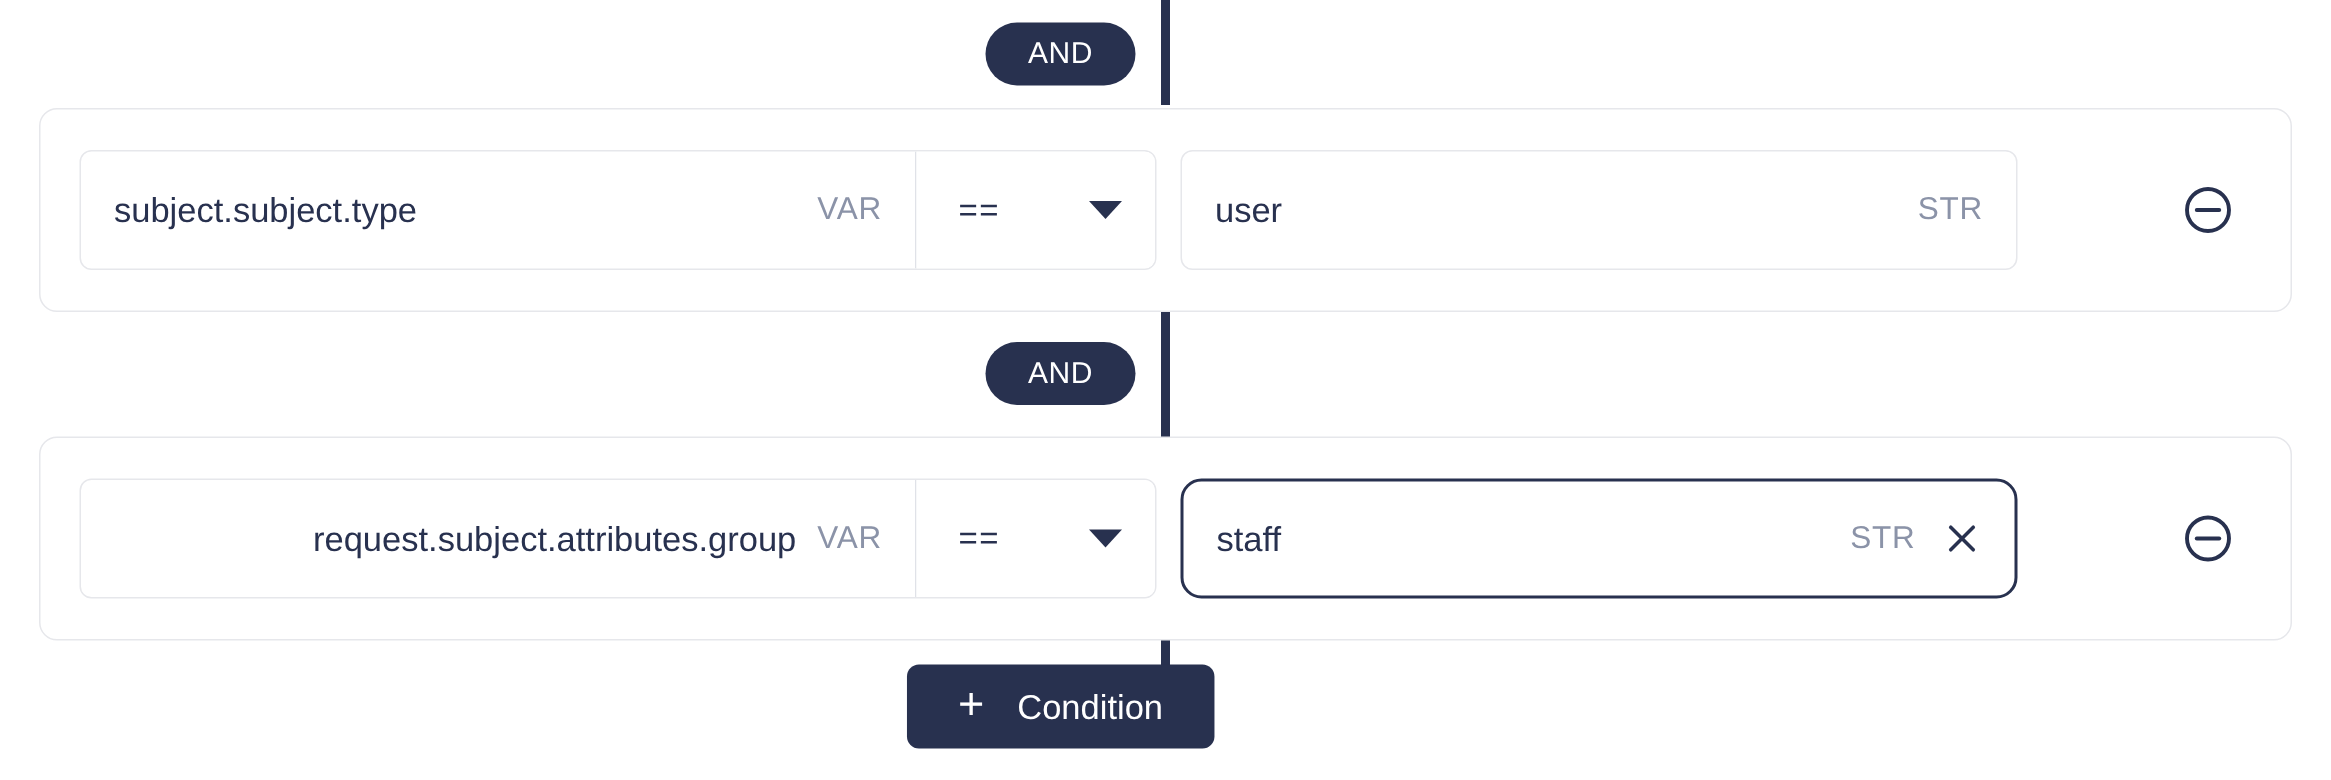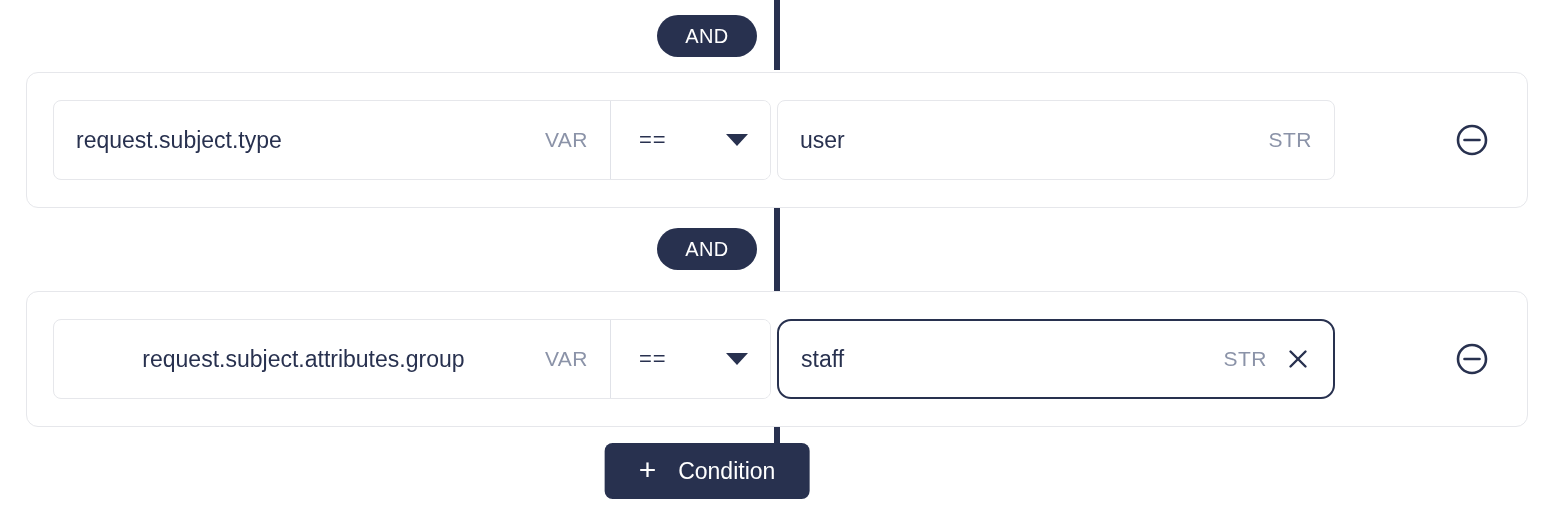--- a/index.html
+++ b/index.html
@@ -96,21 +96,21 @@
   }
   .var-name {
     font-size: 23px;
     color: #28314f;
     flex: 1 1 auto;
     overflow: hidden;
     white-space: nowrap;
   }
   .var-name.clipped {
     direction: rtl;
-    text-align: center;
+    text-align: right;
     text-overflow: clip;
   }
   .type-badge {
     font-size: 21px;
     color: #8b93a8;
     letter-spacing: 0.5px;
     margin-left: 14px;
     flex: 0 0 auto;
   }
 
@@ -137,21 +137,21 @@
   .caret {
     width: 0;
     height: 0;
     border-left: 11px solid transparent;
     border-right: 11px solid transparent;
     border-top: 12px solid #28314f;
   }
 
   
   .val-field {
-    margin-left: 6px;
+    margin-left: 16px;
     width: 558px;
     height: 80px;
     box-sizing: border-box;
     display: flex;
     align-items: center;
     padding: 0 22px;
     background: #ffffff;
     border: 1px solid #e6e7eb;
     border-radius: 8px;
   }
@@ -226,21 +226,21 @@
   <div class="spine spine-mid"></div>
   <div class="spine spine-bottom"></div>
 
   <div class="and-pill and-1">
     <span>AND</span>
   </div>
 
   <div class="cond-card card-1">
     <div class="field-group">
       <div class="var-field">
-        <span class="var-name">request.subject.type</span>
+        <span class="var-name">subject.subject.type</span>
         <span class="type-badge">VAR</span>
       </div>
       <div class="divider"></div>
       <div class="op-field">
         <span class="op-text">==</span>
         <span class="caret"></span>
       </div>
     </div>
     <div class="val-field">
       <span class="val-text">user</span>

